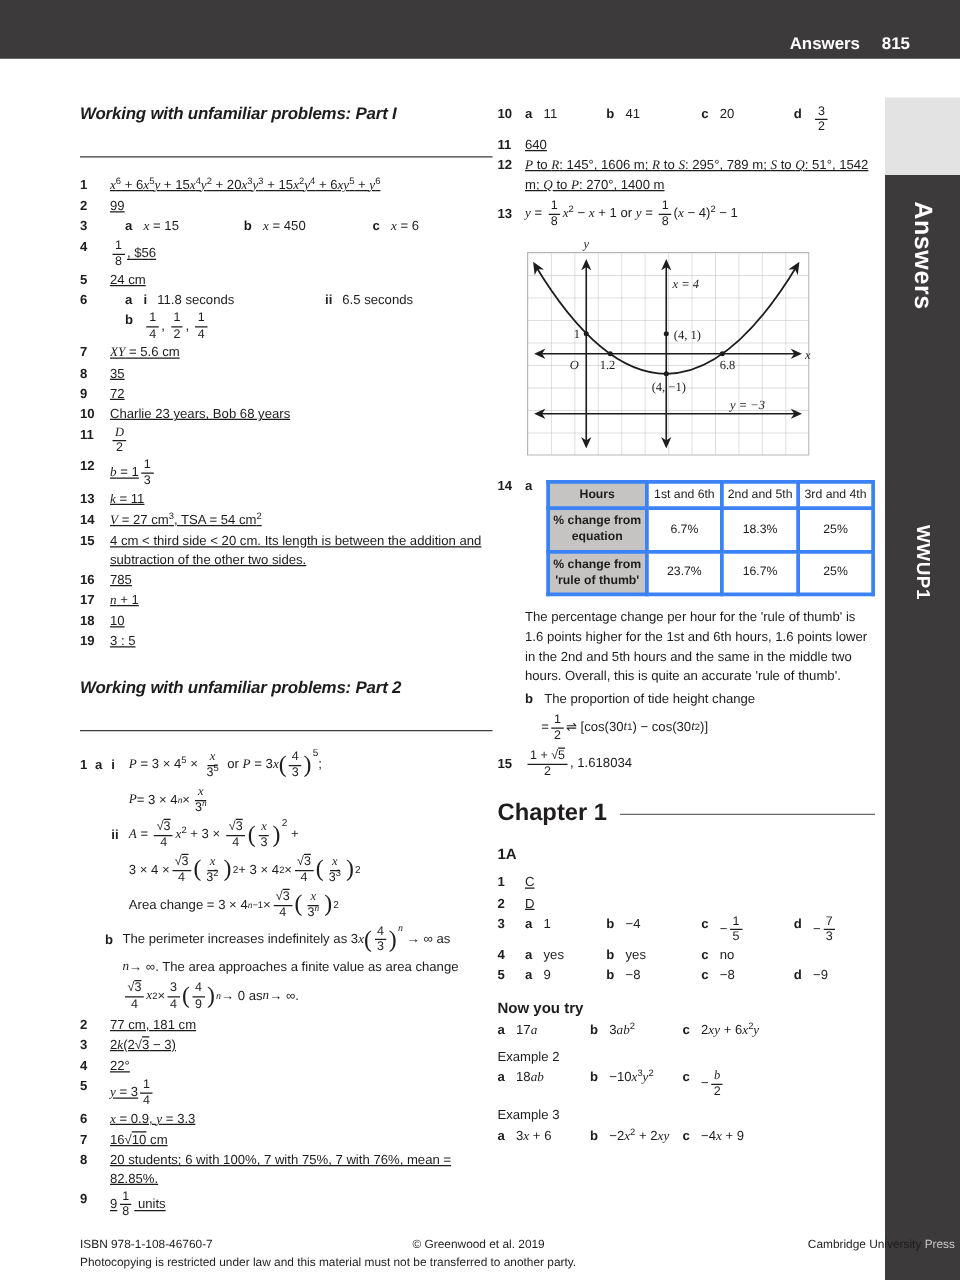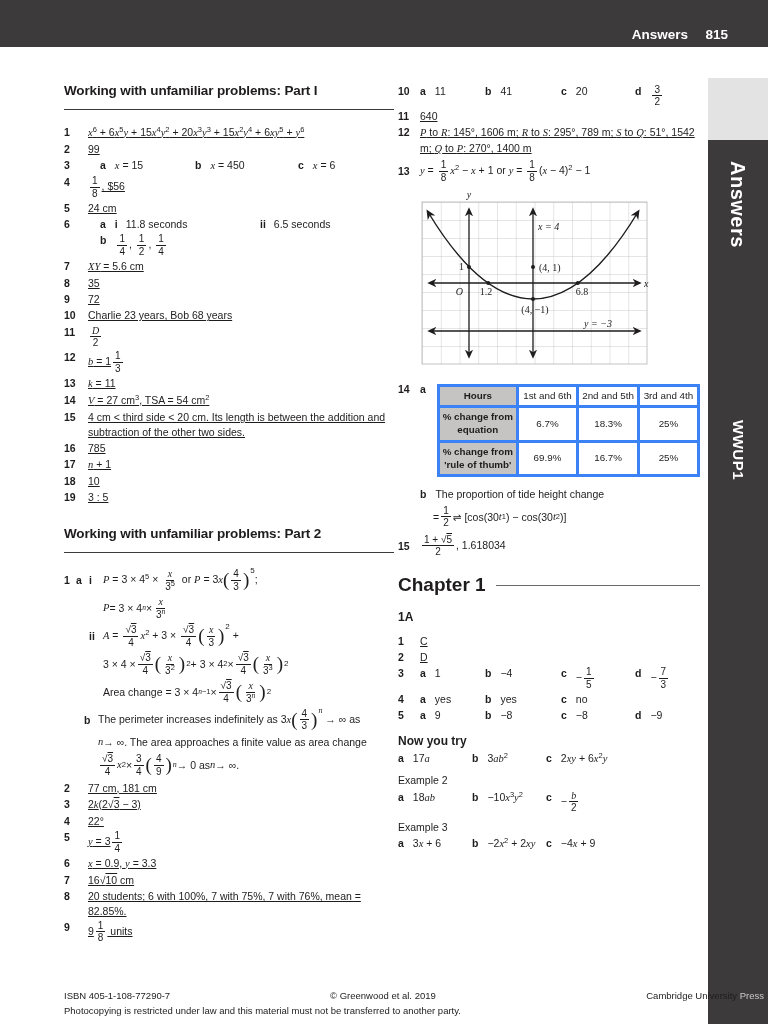--- a/index.html
+++ b/index.html
@@ -12,22 +12,22 @@
   .graytab{position:absolute;left:708px;top:78px;width:60px;height:62px;background:#e4e3e3;z-index:1;}
   .darktab{position:absolute;left:708px;top:140px;width:60px;height:884px;background:#3d3a3b;z-index:1;}
   .vt{position:absolute;left:708px;width:60px;display:flex;align-items:center;justify-content:center;
       color:#fff;font-weight:700;z-index:2;}
   .vt span{writing-mode:vertical-rl;letter-spacing:0.5px;}
   .vt1{top:148px;height:112px;font-size:20px;}
   .vt2{top:398px;height:104px;font-size:15px;}
   
   .colL{position:absolute;left:64px;top:82px;width:330px;}
   .colR{position:absolute;left:398px;top:82px;width:302px;}
-  .sec-title{font-size:13.5px;font-weight:700;letter-spacing:-0.15px;padding-bottom:8px;
-             border-bottom:1.7px solid #3a3a3a;margin:0 0 15px 0;}
+  .sec-title{font-size:13.5px;font-weight:700;letter-spacing:-0.15px;padding-bottom:24px;
+             border-bottom:1.7px solid #3a3a3a;margin:0 0 15px 0;font-style:italic;}
   
   .ln{display:flex;margin:1.5px 0;align-items:flex-start;}
   .n{flex:none;width:24px;font-weight:700;}
   .colR .n{width:22px;}
   .bd{flex:1;min-width:0;text-decoration:underline;}
   .seg{flex:none;display:flex;align-items:flex-start;}
   .sl{font-weight:700;margin-right:9px;flex:none;}
   .il{font-weight:700;margin-right:8px;font-style:normal;}
   .La{width:95px;margin-left:12px;}
   .Lb{width:103px;}
@@ -415,27 +415,28 @@
         <td class="c4">3rd and 4th</td>
       </tr>
       <tr>
         <td class="hd">% change from equation</td>
         <td>6.7%</td>
         <td>18.3%</td>
         <td>25%</td>
       </tr>
       <tr>
         <td class="hd">% change from 'rule of thumb'</td>
-        <td>69.9%</td>
+        <td>23.7%</td>
         <td>16.7%</td>
         <td>25%</td>
       </tr>
     </tbody>
       </table>
     </div>
+  <div class="para">The percentage change per hour for the 'rule of thumb' is 1.6 points higher for the 1st and 6th hours, 1.6 points lower in the 2nd and 5th hours and the same in the middle two hours. Overall, this is quite an accurate 'rule of thumb'.</div>
   <div class="ln" style="margin-left:22px;">
       <b class="sl">b</b>
       <span>The proportion of tide height change</span>
     </div>
   <div class="mln" style="margin-left:35px;">= <span class="fr">
         <span class="fn">1</span>
         <span class="fd">2</span>
       </span> ⇌ [cos(30<i>t</i><sub>1</sub>) − cos(30<i>t</i><sub>2</sub>)]</div>
   <div class="mln" style="margin-top:4px;">
       <span style="width:22px;font-weight:700;flex:none;">15</span>
@@ -563,17 +564,17 @@
         <span>−2<i>x</i><sup>2</sup> + 2<i>xy</i></span>
       </span>
     <span class="seg grw">
         <b class="sl">c</b>
         <span>−4<i>x</i> + 9</span>
       </span>
     </div>
 </div>
 
 <div class="footer">
-  <span class="f-isbn">ISBN 405-1-108-77290-7</span>
+  <span class="f-isbn">ISBN 978-1-108-46760-7</span>
   <span class="f-copy">© Greenwood et al. 2019</span>
   <span class="f-pub"><span>Cambridge University </span><span class="onTab">Press</span></span>
   <span class="f-line2">Photocopying is restricted under law and this material must not be transferred to another party.</span>
 </div>
 
 </body></html>

